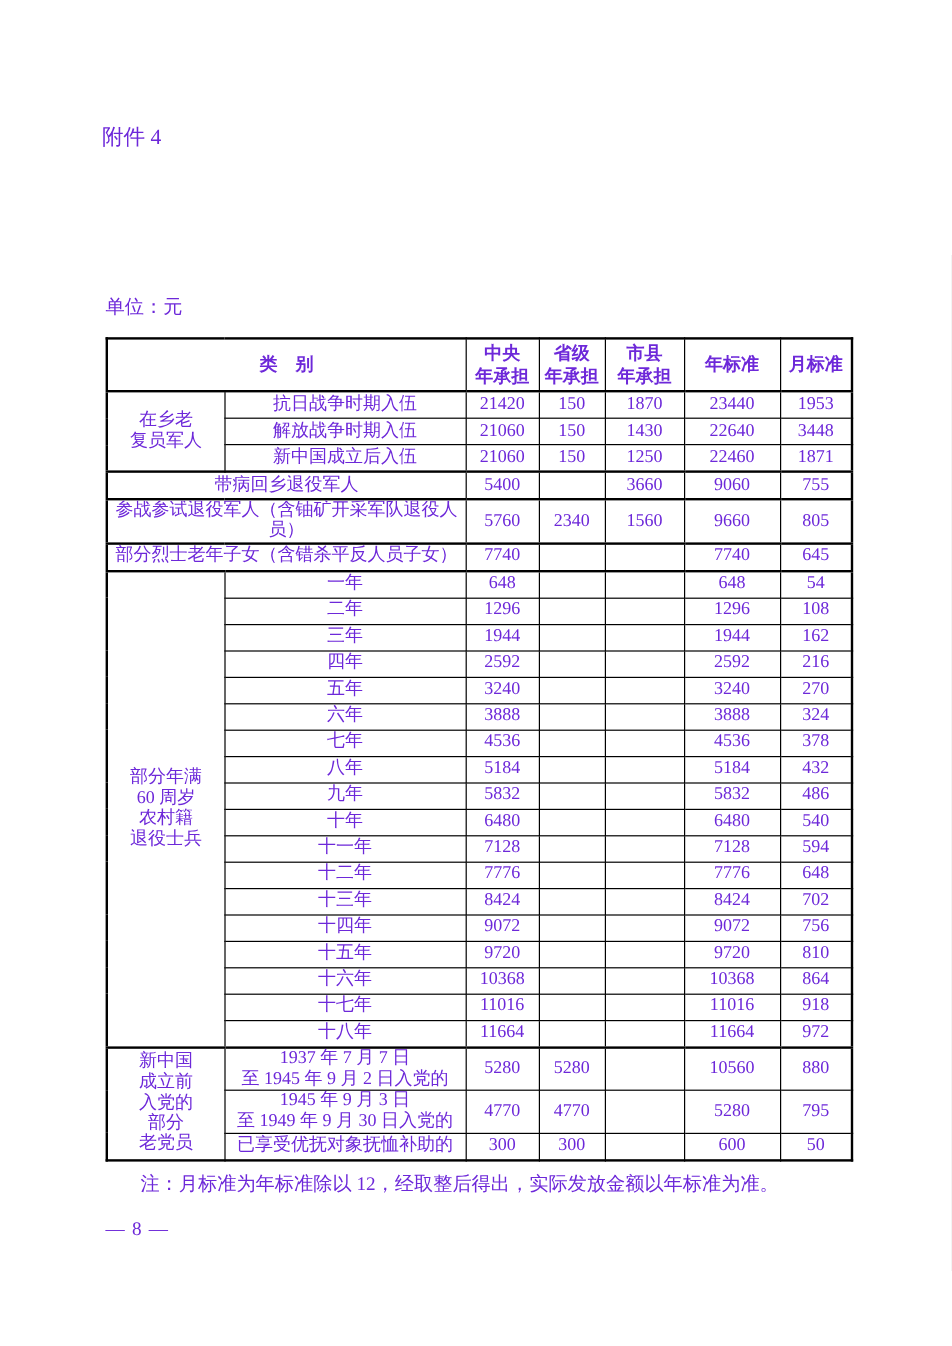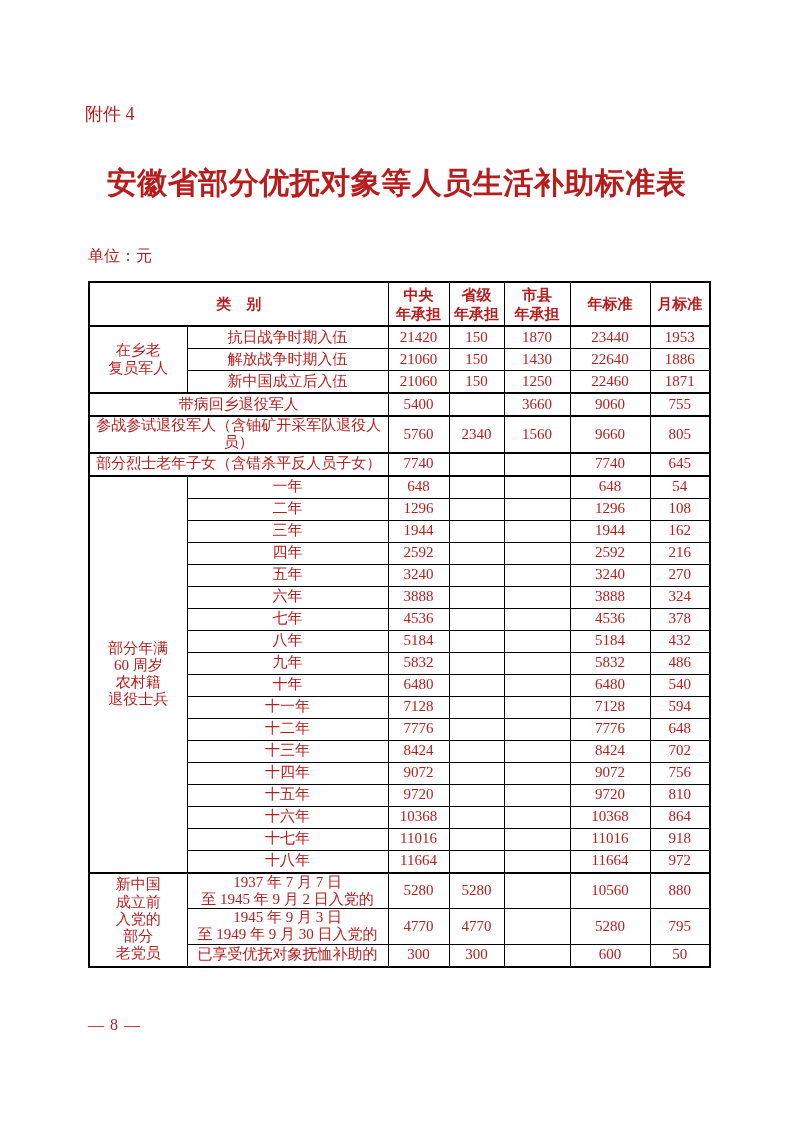--- a/index.html
+++ b/index.html
@@ -1,21 +1,21 @@
 <!DOCTYPE html>
 <html><head>
 <meta charset="utf-8">
 <style>
   html,body{margin:0;padding:0;background:#e8e8e8;}
   .page{
     position:relative;
     width:793px;height:1122px;
     margin:0 auto;
     background:#ffffff;
-    color:#b91c1c;
+    color:#6d28d9;
     font-family:"Liberation Serif","DejaVu Serif",serif;
     overflow:hidden;
   }
   .attachment{
     position:absolute;left:85px;top:103px;
     font-size:18px;line-height:22px;
   }
   .doc-title{
     position:absolute;left:0;top:163px;width:100%;
     text-align:center;
@@ -67,21 +67,20 @@
     font-size:16px;letter-spacing:1px;
   }
 </style>
 </head>
 <body>
 
 <div class="page">
 
   <div class="attachment">附件 4</div>
 
-  <div class="doc-title">安徽省部分优抚对象等人员生活补助标准表</div>
 
   <div class="meta-row">
     <span class="unit-label">单位：元</span>
   </div>
 
   <table class="standards">
     <colgroup>
       <col style="width:98px">
       <col style="width:201px">
       <col style="width:61px">
@@ -113,21 +112,21 @@
           <td>1870</td>
           <td>23440</td>
           <td>1953</td>
         </tr>
         <tr>
           <td class="desc">解放战争时期入伍</td>
           <td>21060</td>
           <td>150</td>
           <td>1430</td>
           <td>22640</td>
-          <td>1886</td>
+          <td>3448</td>
         </tr>
         <tr>
           <td class="desc">新中国成立后入伍</td>
           <td>21060</td>
           <td>150</td>
           <td>1250</td>
           <td>22460</td>
           <td>1871</td>
         </tr>
         <tr class="sec h23">
@@ -329,16 +328,17 @@
           <td class="desc">已享受优抚对象抚恤补助的</td>
           <td>300</td>
           <td>300</td>
           <td></td>
           <td>600</td>
           <td>50</td>
         </tr>
       </tbody>
   </table>
 
+  <div class="footnote">注：月标准为年标准除以 12，经取整后得出，实际发放金额以年标准为准。</div>
 
   <div class="pagenum">— 8 —</div>
 
 </div>
 
 </body></html>

